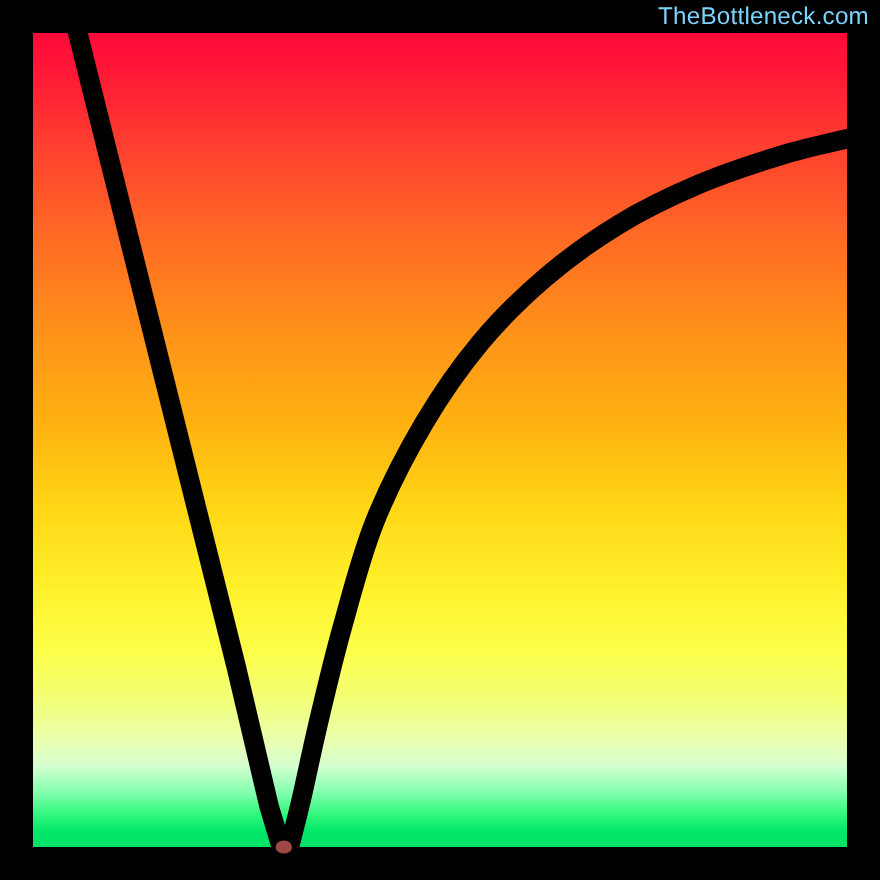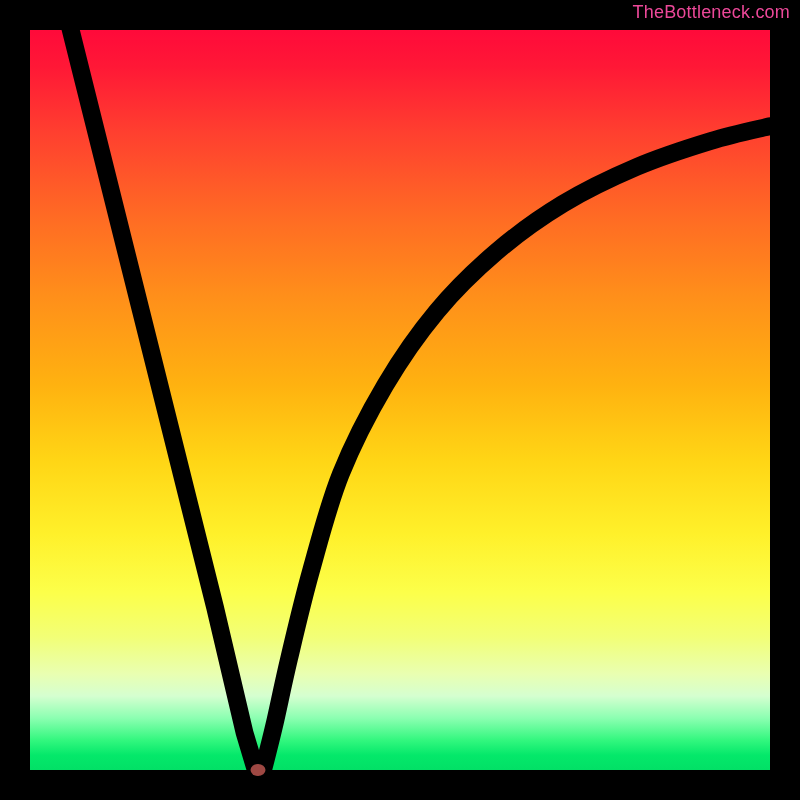--- a/index.html
+++ b/index.html
@@ -14,22 +14,22 @@
   .stage {
     position: relative;
     width: 800px;
     height: 800px;
     background: #000;
   }
   .watermark {
     position: absolute;
     top: 2px;
     right: 10px;
-    color: #ec4899;
-    font-size: 18px;
+    color: #7dd3fc;
+    font-size: 22px;
     letter-spacing: 0.2px;
     font-weight: 400;
     user-select: none;
   }
   .plot-area {
     position: absolute;
     left: 30px;
     top: 30px;
     width: 740px;
     height: 740px;

